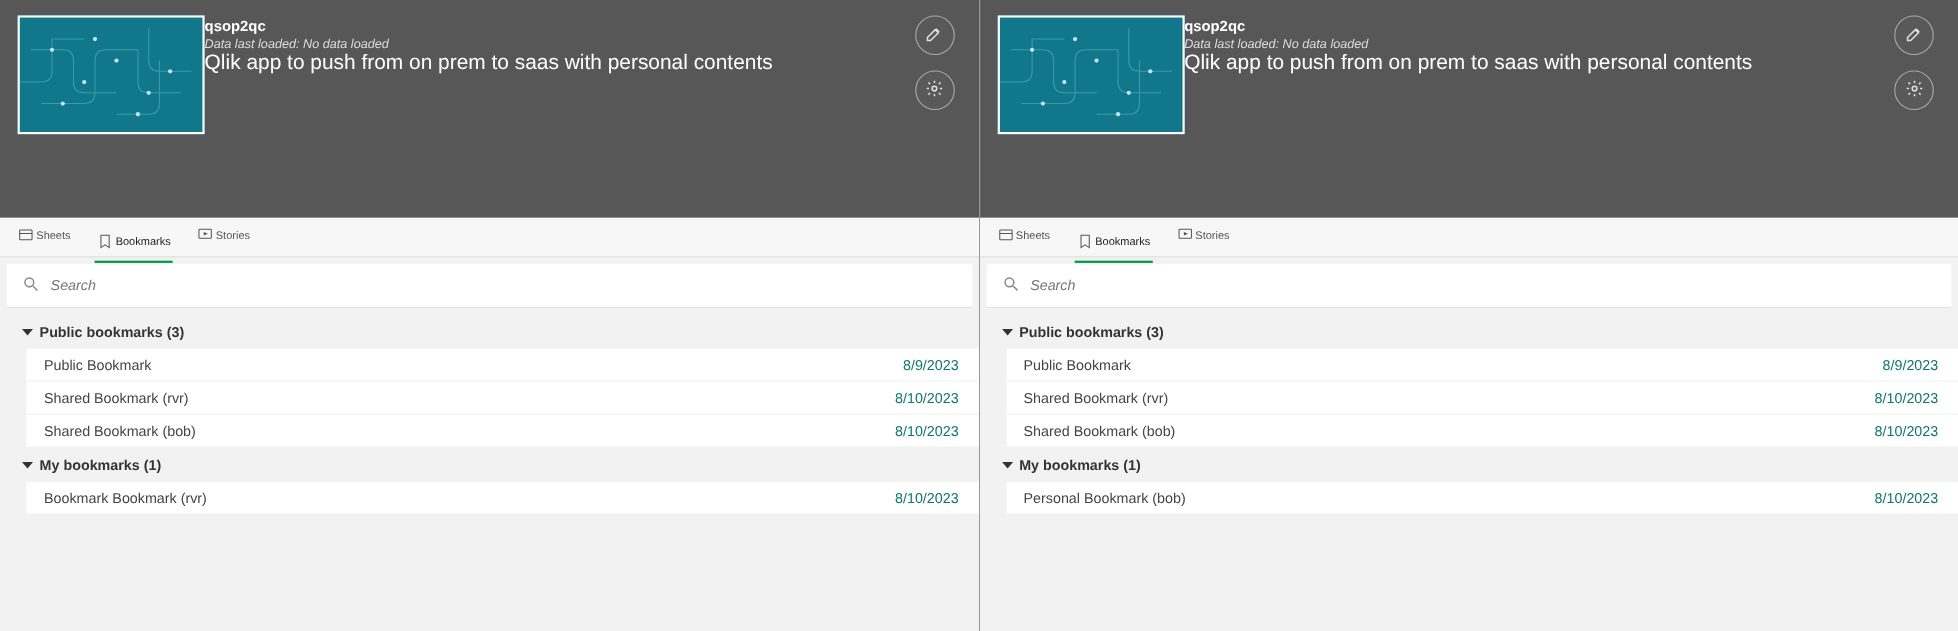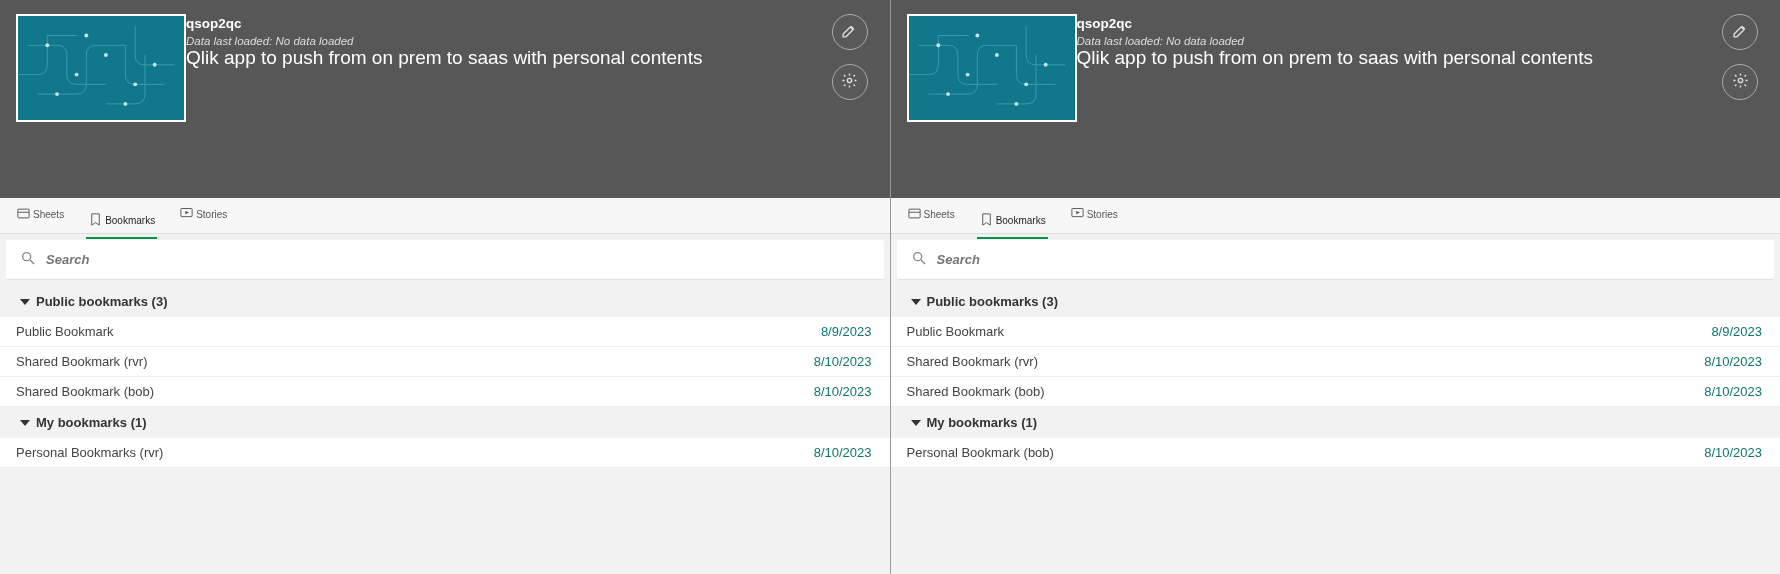--- a/index.html
+++ b/index.html
@@ -99,21 +99,20 @@
     gap: 10px;
     border-bottom: 1px solid #e0e0e0;
     margin: 6px;
     border-radius: 2px;
   }
   .search-row svg { width: 16px; height: 16px; stroke: #888; fill: none; }
   .search-row input {
     border: none; outline: none; flex: 1;
     font-size: 13px; font-style: italic; color: #888;
     background: transparent;
-    font-weight: bold;
   }
 
   
   .section-hdr {
     display: flex;
     align-items: center;
     gap: 6px;
     padding: 8px 20px;
     font-weight: 600;
     font-size: 13px;
@@ -131,20 +130,21 @@
   .bm-row {
     display: flex;
     justify-content: space-between;
     align-items: center;
     padding: 7px 18px 7px 16px;
     background: #fff;
     border-bottom: 1px solid #eee;
     font-size: 13px;
     color: #444;
     cursor: pointer;
+    margin-left: 24px;
   }
   .bm-row .date { color: #0f766e; }
 </style>
 </head>
 <body>
 
 <div class="pane">
     <div class="app-header">
     <div class="app-thumb">
         <svg viewBox="0 0 170 108" xmlns="http://www.w3.org/2000/svg">
@@ -231,21 +231,21 @@
     </div>
     <div class="bm-row">
       <span>Shared Bookmark (bob)</span>
       <span class="date">8/10/2023</span>
     </div>
     <div class="section-hdr">
       <span class="tri"></span>
       <span>My bookmarks (1)</span>
     </div>
     <div class="bm-row">
-      <span>Personal Bookmarks (rvr)</span>
+      <span>Bookmark Bookmark (rvr)</span>
       <span class="date">8/10/2023</span>
     </div>
   </div>
 <div class="pane">
     <div class="app-header">
     <div class="app-thumb">
         <svg viewBox="0 0 170 108" xmlns="http://www.w3.org/2000/svg">
     <rect width="170" height="108" fill="#11778a"></rect>
     <g stroke="#3da0b0" stroke-width="1" fill="none" opacity="0.9">
       <path d="M10 30 h30 q10 0 10 10 v20 q0 10 10 10 h30"></path>

